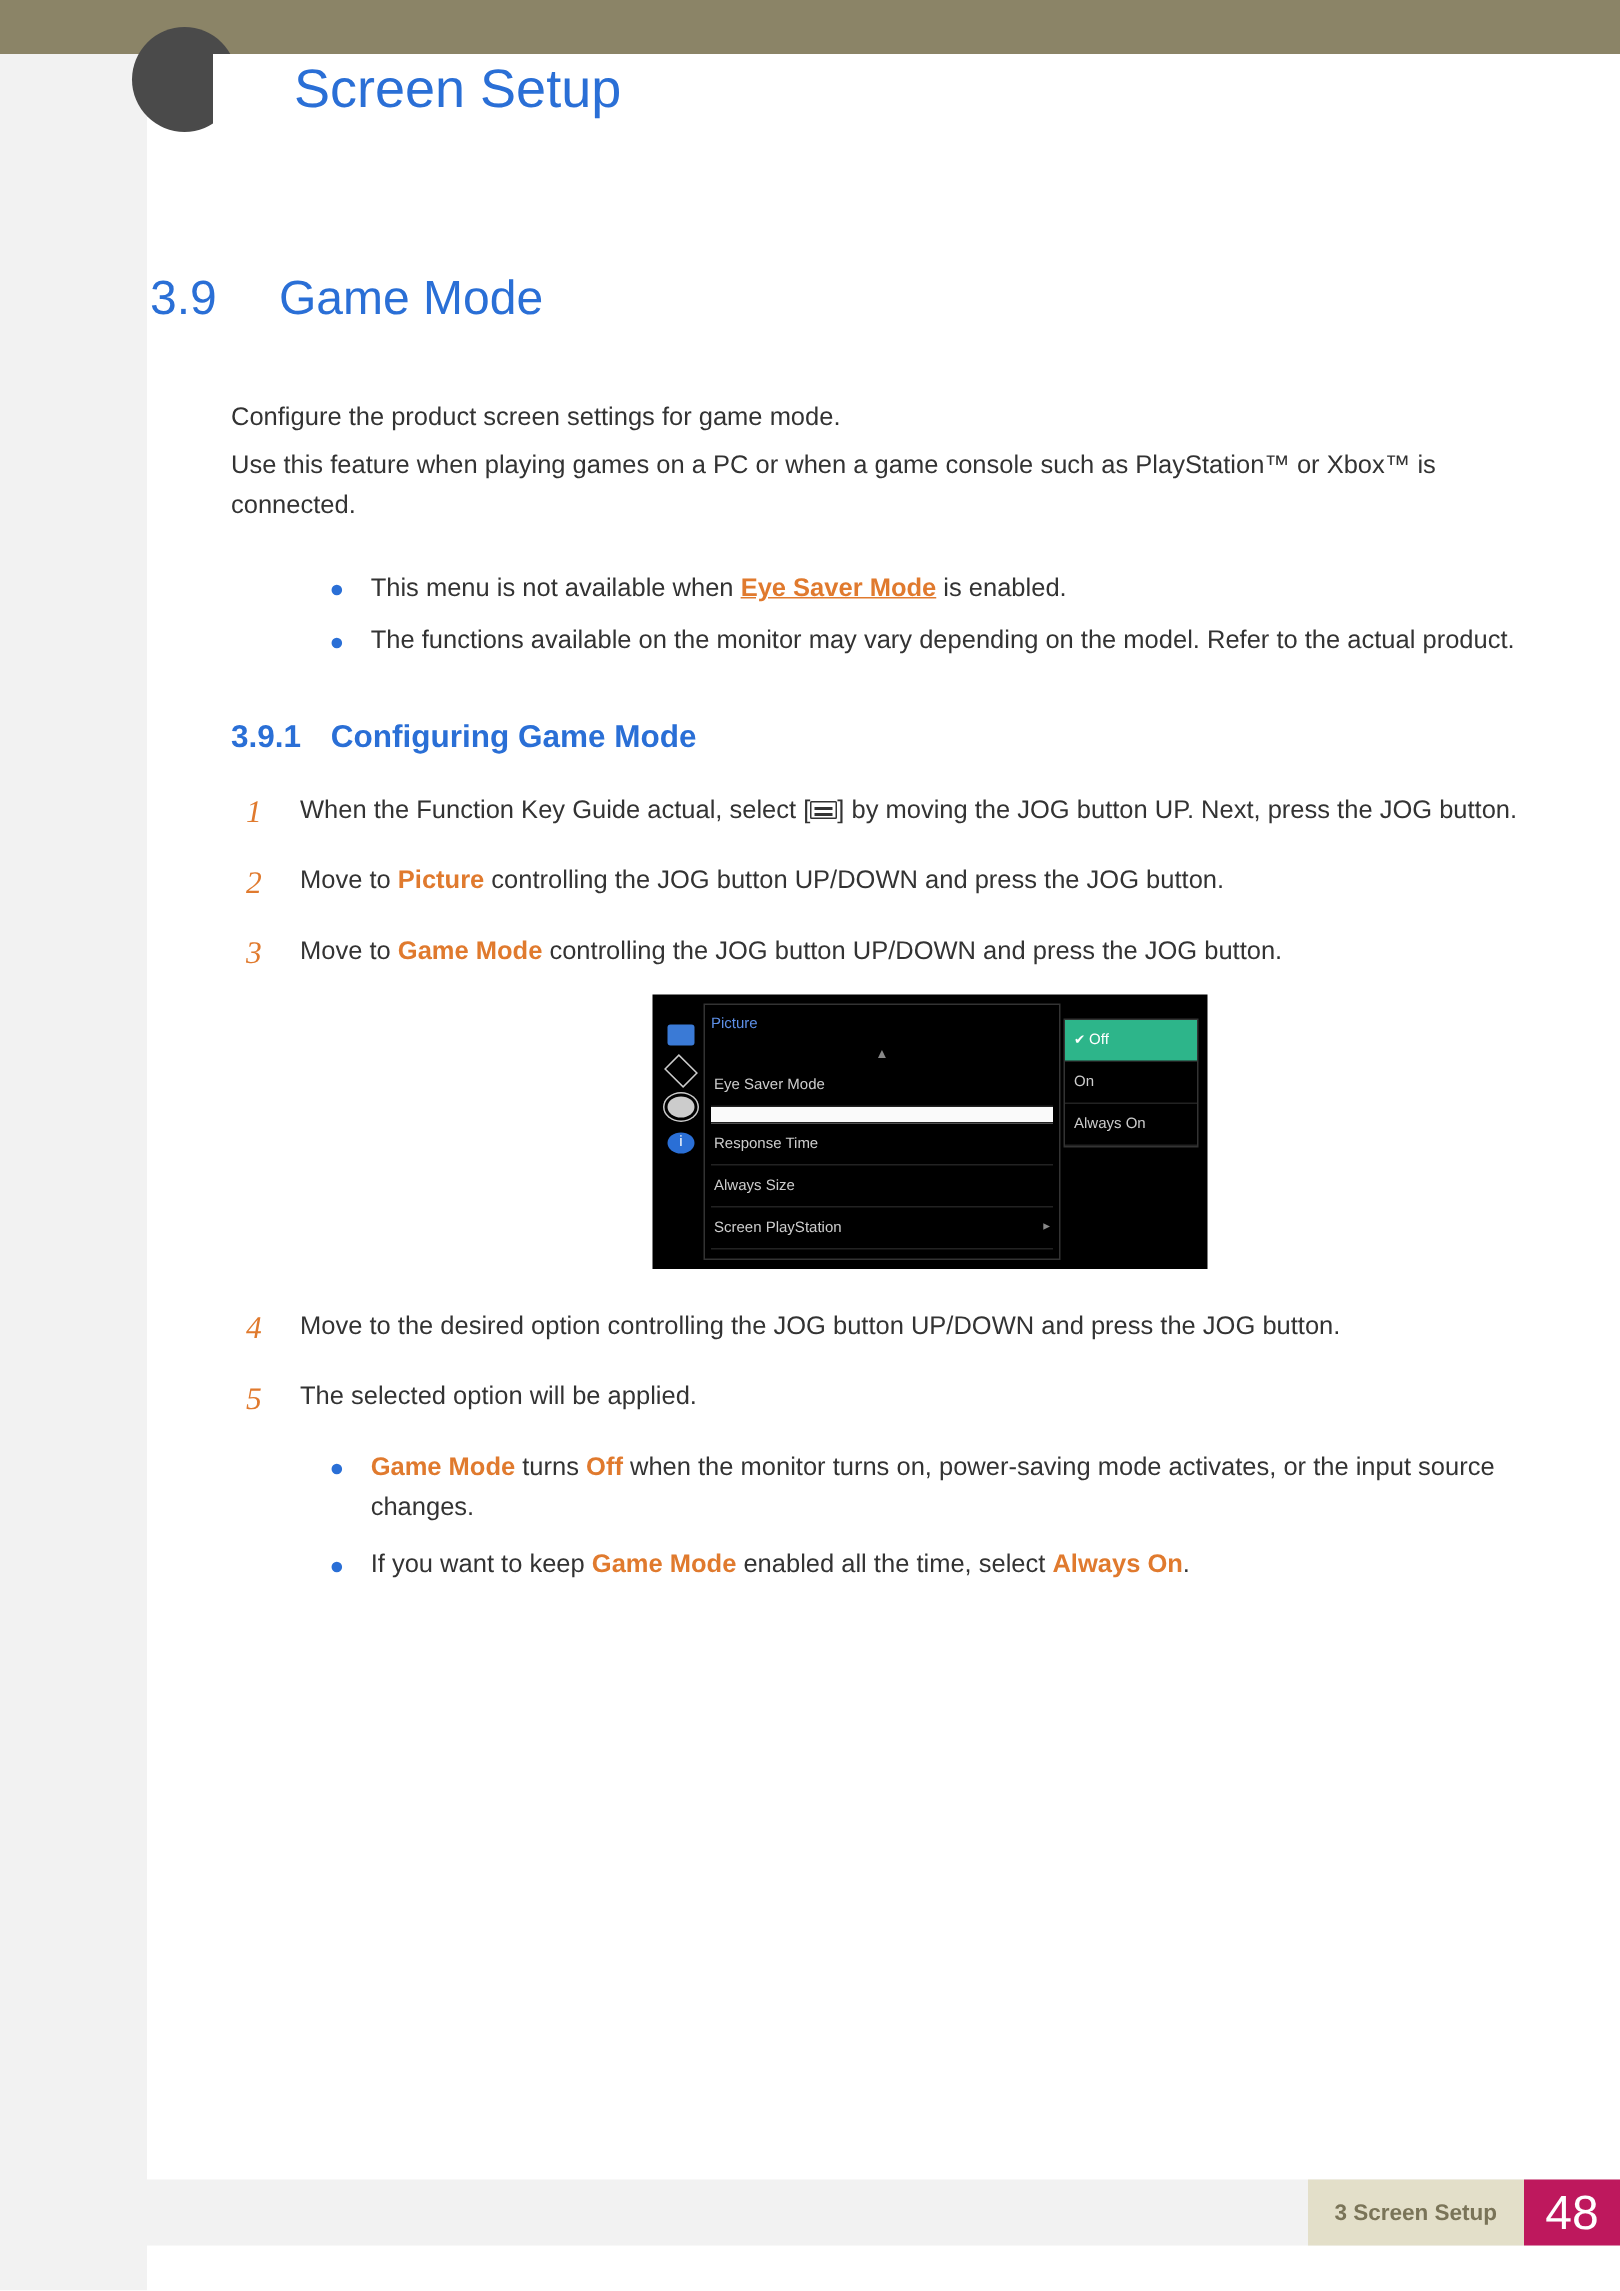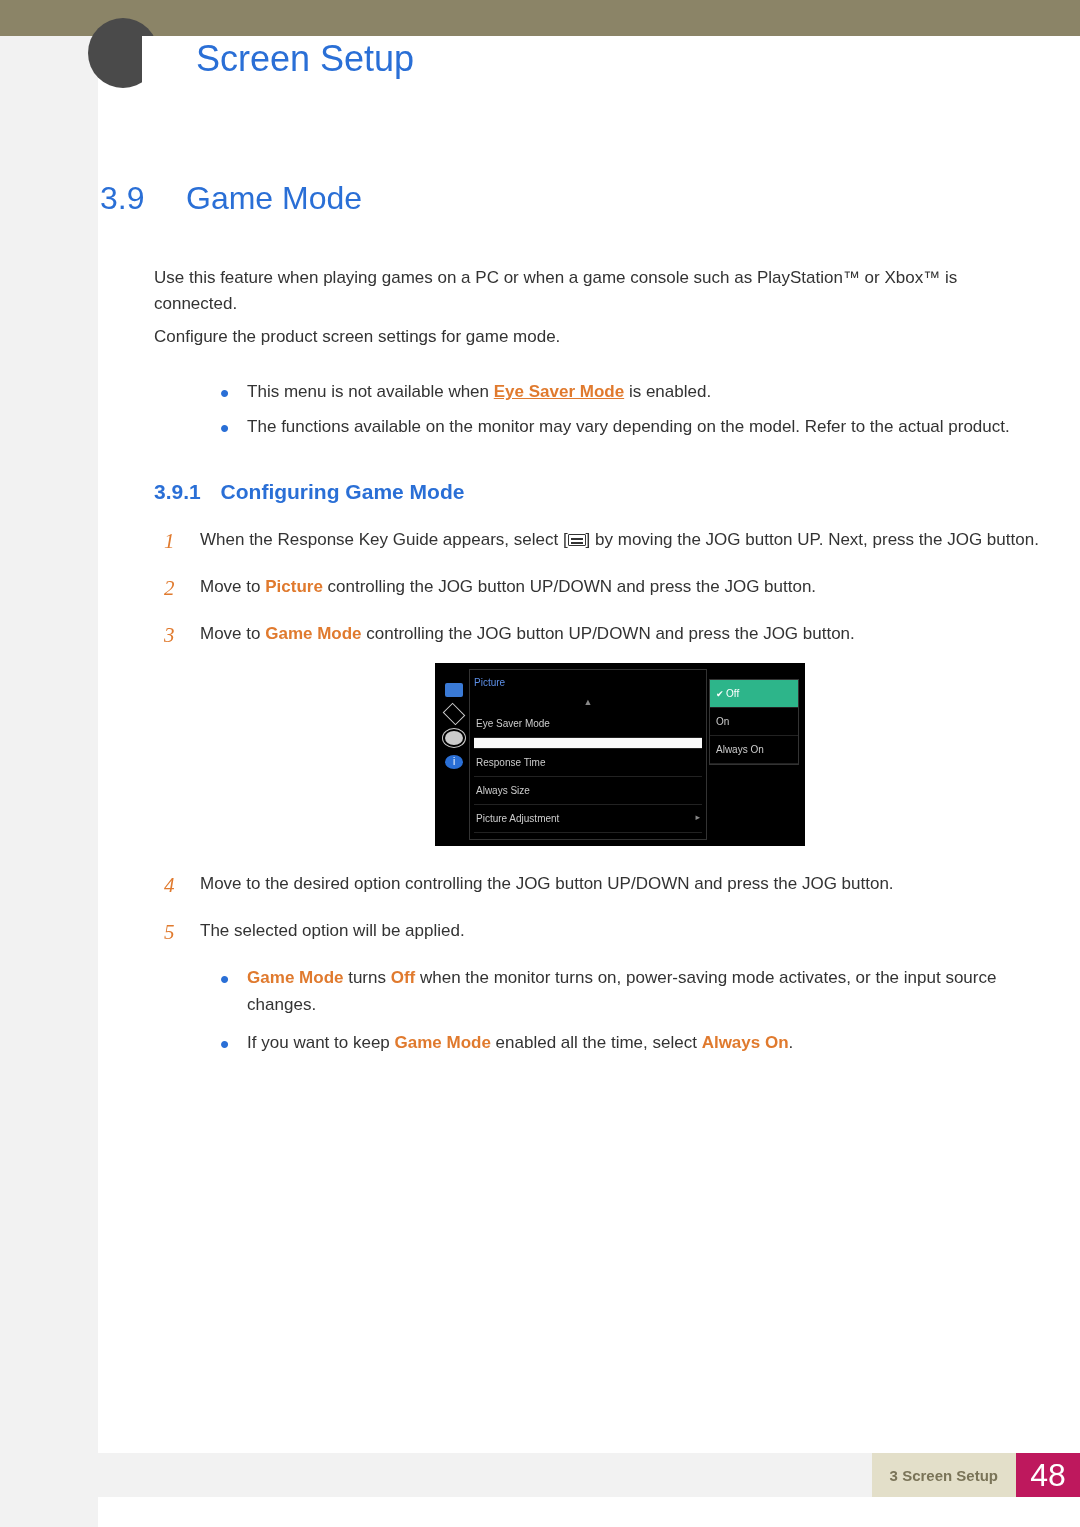--- a/index.html
+++ b/index.html
@@ -249,22 +249,22 @@
 <div class="whitecover"></div>
 <div class="chapter-title">Screen Setup</div>
 
 <div class="content">
 
   <div class="h2">
     <span class="num">3.9</span><span>Game Mode</span>
   </div>
 
   <div class="intro">
+    <p>Configure the product screen settings for game mode.</p>
     <p>Use this feature when playing games on a PC or when a game console such as PlayStation™ or Xbox™ is connected.</p>
-    <p>Configure the product screen settings for game mode.</p>
   </div>
 
   <div class="notes">
     <div class="row">
       <span class="dot">•</span>
       <span>
         <span>This menu is not available when </span><span class="orange-u">Eye Saver Mode</span><span> is enabled.</span>
       </span>
     </div>
     <div class="row">
@@ -273,21 +273,21 @@
     </div>
   </div>
 
   <div class="h3">
     <span class="num">3.9.1</span>
     <span>Configuring Game Mode</span>
   </div>
 
   <ol class="steps">
     <li>
-      <span>When the Response Key Guide appears, select [</span><span class="menu-icon"></span><span>] by moving the JOG button UP. Next, press the JOG button.</span>
+      <span>When the Function Key Guide actual, select [</span><span class="menu-icon"></span><span>] by moving the JOG button UP. Next, press the JOG button.</span>
     </li>
     <li>
       <span>Move to </span><span class="orange">Picture</span><span> controlling the JOG button UP/DOWN and press the JOG button.</span>
     </li>
     <li>
       <span>Move to </span><span class="orange">Game Mode</span><span> controlling the JOG button UP/DOWN and press the JOG button.</span>
 
       <div class="osd">
         <div class="osd-inner">
           <div class="osd-iconcol">
@@ -296,21 +296,21 @@
             <span class="ico-gear"></span>
             <span class="ico-info">i</span>
           </div>
           <div class="osd-main">
             <div class="title">Picture</div>
             <div class="arr-up">▲</div>
             <div class="item">Eye Saver Mode</div>
             <div class="item sel"></div>
             <div class="item">Response Time</div>
             <div class="item">Always Size</div>
-            <div class="item"><span>Picture Adjustment</span><span class="osd-caret">▸</span></div>
+            <div class="item"><span>Screen PlayStation</span><span class="osd-caret">▸</span></div>
           </div>
           <div class="osd-sub">
             <div class="opt active">Off</div>
             <div class="opt">On</div>
             <div class="opt">Always On</div>
           </div>
         </div>
       </div>
     </li>
     <li>Move to the desired option controlling the JOG button UP/DOWN and press the JOG button.</li>

